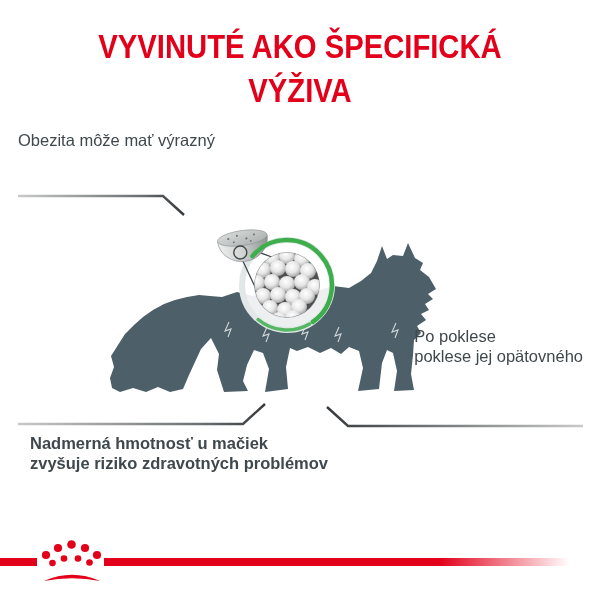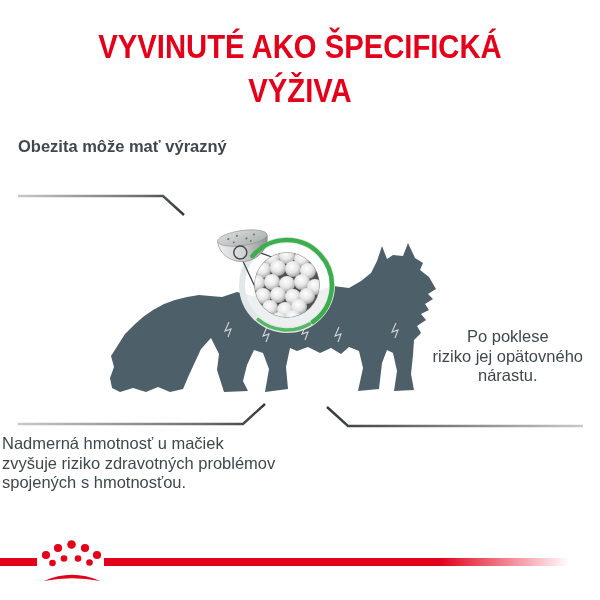--- a/index.html
+++ b/index.html
@@ -12,23 +12,23 @@
     position:absolute;top:1px;left:0;width:600px;
     text-align:center;color:var(--brand-red);
     font-size:34px;font-weight:800;line-height:44px;letter-spacing:0px;
     transform:scaleX(0.86);transform-origin:50% 0;
   }
   .note{
     position:absolute;color:var(--text);
     font-size:16.5px;line-height:19.5px;font-weight:400;
   }
   .note div{white-space:nowrap;}
-  .note-top-left{left:18px;top:137px;text-align:center;font-weight:bold;}
-  .note-right{right:17px;top:327px;text-align:center;}
-  .note-bottom-left{left:2px;top:434px;text-align:left;}
+  .note-top-left{left:18px;top:131px;text-align:center;}
+  .note-right{right:17px;top:327px;text-align:left;}
+  .note-bottom-left{left:30px;top:434px;text-align:left;font-weight:bold;}
   .canvas{position:absolute;left:0;top:0;}
 </style>
 </head>
 <body>
 
 <svg class="canvas" width="600" height="600" viewBox="0 0 600 600" aria-hidden="true">
   <defs>
     <linearGradient id="lineLR" x1="0" y1="0" x2="1" y2="0">
       <stop offset="0" stop-color="#c9c9c9"></stop>
       <stop offset="0.75" stop-color="#6a6e70"></stop>
@@ -173,21 +173,19 @@
   <div>VYVINUTÉ AKO ŠPECIFICKÁ</div>
   <div>VÝŽIVA</div>
 </h1>
 
 <div class="note note-top-left">
   <div>Obezita môže mať výrazný</div>
 </div>
 
 <div class="note note-right">
   <div>Po poklese</div>
-  <div>riziko jej opätovného</div>
-  <div>nárastu.</div>
+  <div>poklese jej opätovného</div>
 </div>
 
 <div class="note note-bottom-left">
   <div>Nadmerná hmotnosť u mačiek</div>
   <div>zvyšuje riziko zdravotných problémov</div>
-  <div>spojených s hmotnosťou.</div>
 </div>
 
 </body></html>

